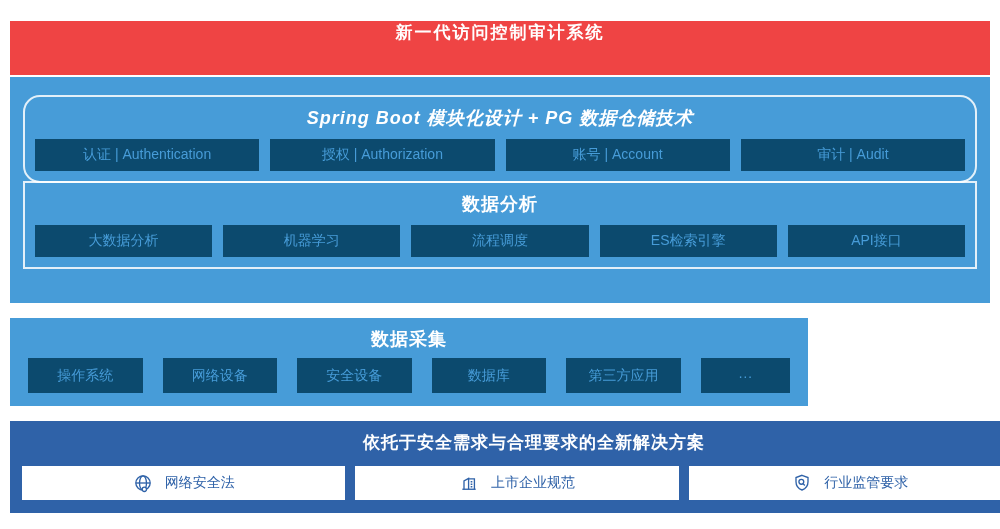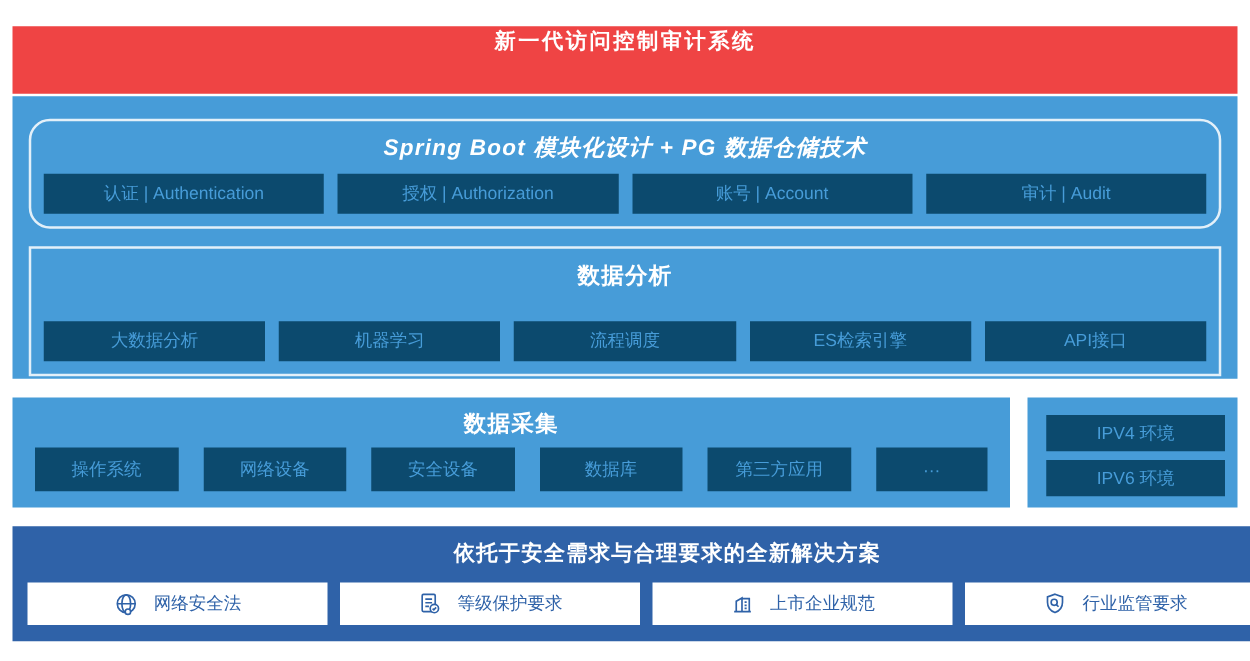--- a/index.html
+++ b/index.html
@@ -15,21 +15,21 @@
   }
   
   .platform{
     position:absolute;left:10px;top:77px;width:980px;height:226px;background:#479CD8;
   }
   .bsection{
     position:absolute;left:13px;right:13px;border:2px solid rgba(255,255,255,0.85);
     box-sizing:border-box;
   }
   .bsection.s1{top:18px;height:88px;border-radius:17px;}
-  .bsection.s2{top:120px;height:104px;}
+  .bsection.s2{top:104px;height:88px;}
   .sec-title{
     text-align:center;padding-top:9px;color:#ffffff;font-size:18px;font-weight:bold;letter-spacing:1px;
   }
   .sec-title.italic{font-style:italic;}
   .box-row{
     position:absolute;left:10px;right:10px;bottom:10px;height:32px;display:flex;gap:11px;
   }
   .wbox{
     flex:1;background:#0c4a6e;display:flex;align-items:center;justify-content:center;
     color:#479CD8;font-size:14px;white-space:nowrap;
@@ -96,52 +96,37 @@
     <div class="box-row">
       <div class="wbox">操作系统</div>
       <div class="wbox">网络设备</div>
       <div class="wbox">安全设备</div>
       <div class="wbox">数据库</div>
       <div class="wbox">第三方应用</div>
       <div class="wbox small">···</div>
     </div>
   </div>
 
-  <div class="ipv">
-    <div class="wbox">IPV4 环境</div>
-    <div class="wbox">IPV6 环境</div>
-  </div>
 
   <div class="solution">
     <div class="sec-title">依托于安全需求与合理要求的全新解决方案</div>
     <div class="box-row">
 
       <div class="sbox">
         <span class="icon">
           <svg width="20" height="20" viewBox="0 0 24 24" fill="none" stroke="#2F62A8" stroke-width="1.6">
             <circle cx="12" cy="12" r="8.6"></circle>
             <ellipse cx="12" cy="12" rx="4.2" ry="8.6"></ellipse>
             <path d="M3.4 12h17.2"></path>
             <circle cx="13.6" cy="19.6" r="2.6" fill="#ffffff"></circle>
           </svg>
         </span>
         <span>网络安全法</span>
       </div>
 
-      <div class="sbox">
-        <span class="icon">
-          <svg width="20" height="20" viewBox="0 0 24 24" fill="none" stroke="#2F62A8" stroke-width="1.6">
-            <rect x="4.5" y="3" width="12.5" height="16.5" rx="1.2"></rect>
-            <path d="M7.5 7.5h6.5M7.5 11h6.5M7.5 14.5h3.5"></path>
-            <circle cx="16.2" cy="16.6" r="4" fill="#ffffff"></circle>
-            <path d="M14.5 16.6l1.2 1.2 2.2-2.3"></path>
-          </svg>
-        </span>
-        <span>等级保护要求</span>
-      </div>
 
       <div class="sbox">
         <span class="icon">
           <svg width="20" height="20" viewBox="0 0 24 24" fill="none" stroke="#2F62A8" stroke-width="1.6">
             <path d="M4 19.5h16"></path>
             <path d="M6 19.5V9.5l5.5-3v13"></path>
             <path d="M11.5 7h7v12.5"></path>
             <path d="M14 10.5h2M14 13.5h2M14 16.5h2"></path>
             <path d="M8.5 12h0.01M8.5 15h0.01"></path>
           </svg>

